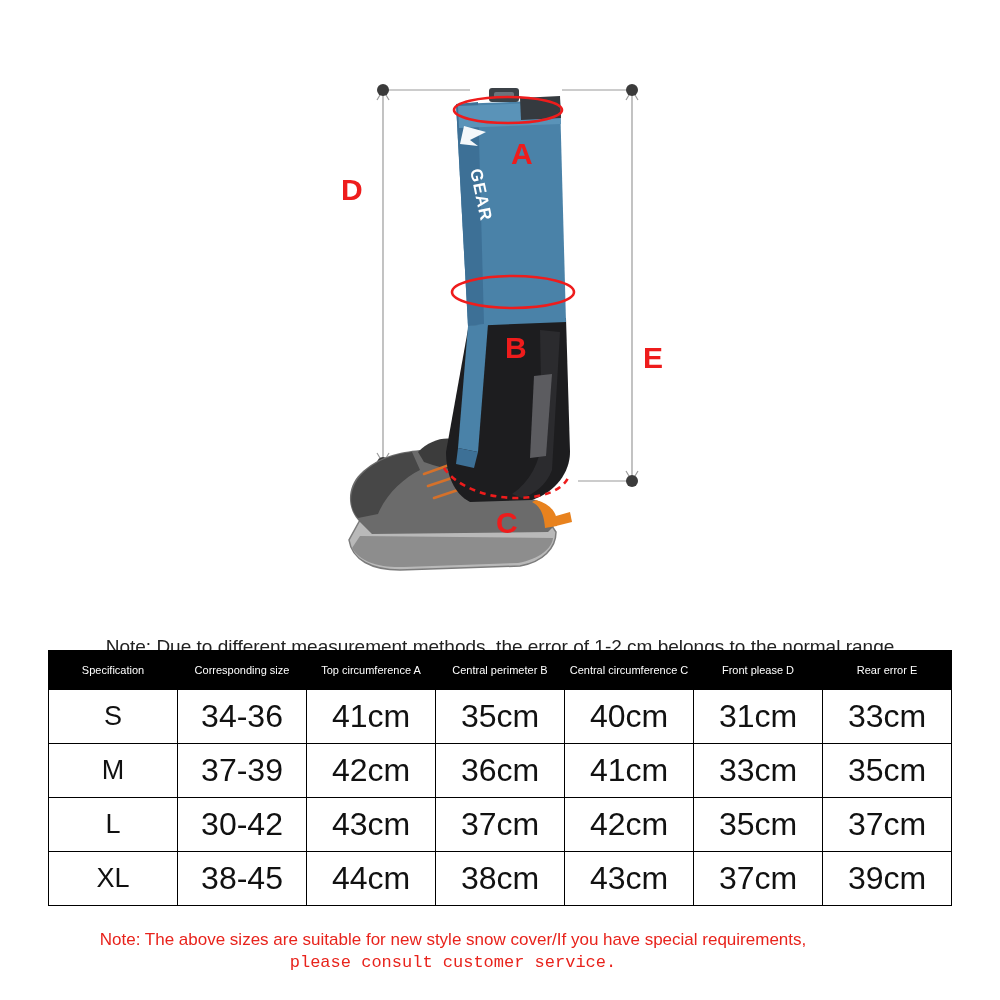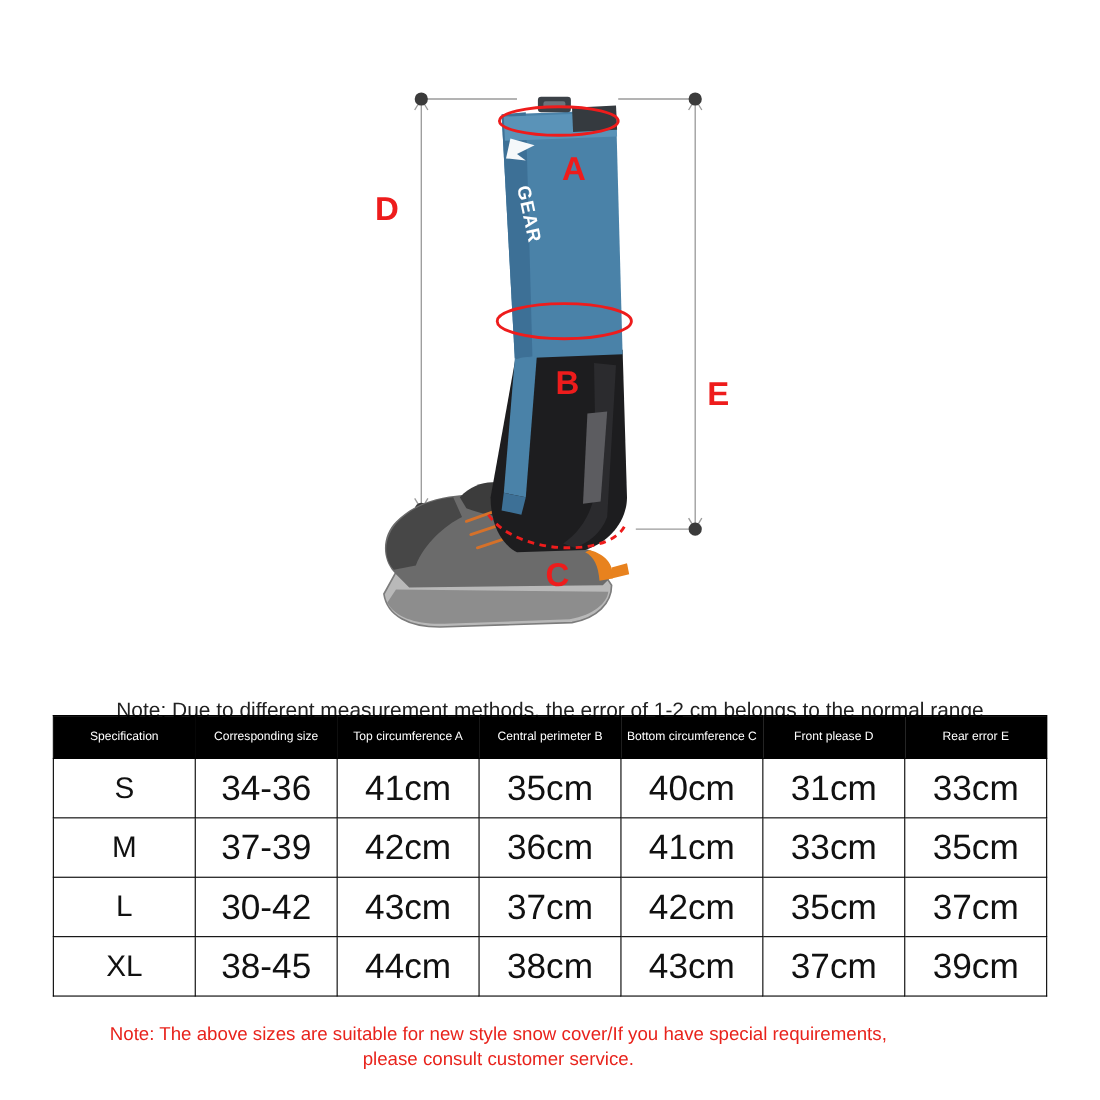--- a/index.html
+++ b/index.html
@@ -83,20 +83,21 @@
     top: 928px;
     width: 906px;
     text-align: center;
     color: #e8231c;
     font-size: 17px;
     line-height: 23px;
     font-family: "Liberation Sans", sans-serif;
   }
   #note-bottom .line2 {
     display: block;
+    font-family: Liberation Mono, monospace;
   }
 
   .dim-label {
     fill: #ee1c1c;
     font-family: "Liberation Sans", sans-serif;
     font-weight: bold;
     font-size: 30px;
   }
   .brand-text {
     fill: #ffffff;
@@ -212,21 +213,21 @@
 
 <div id="note-top">Note: Due to different measurement methods, the error of 1-2 cm belongs to the normal range</div>
 
 <table id="size-table">
   <thead>
     <tr>
       <th>Specification</th>
       <th>Corresponding size</th>
       <th>Top circumference A</th>
       <th>Central perimeter B</th>
-      <th>Bottom circumference C</th>
+      <th>Central circumference C</th>
       <th>Front please D</th>
       <th>Rear error E</th>
     </tr>
   </thead>
   <tbody>
     <tr>
       <td class="spec">S</td>
       <td>34-36</td>
       <td>41cm</td>
       <td>35cm</td>

